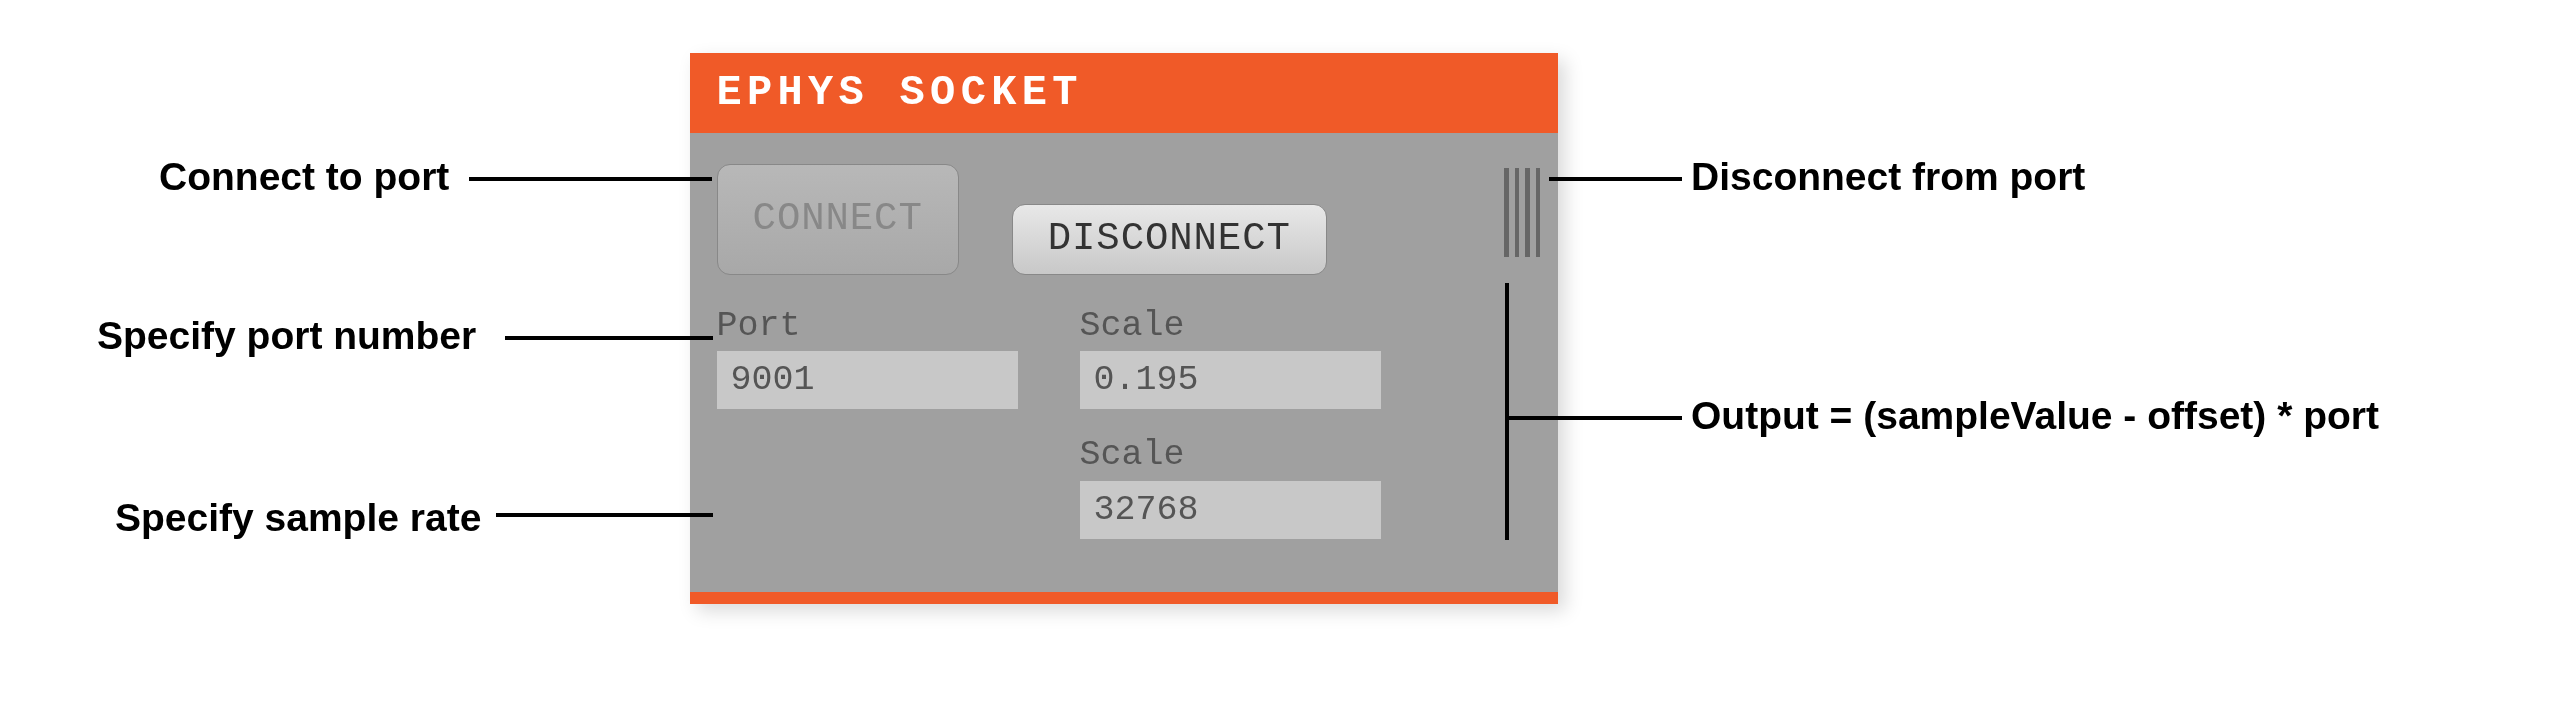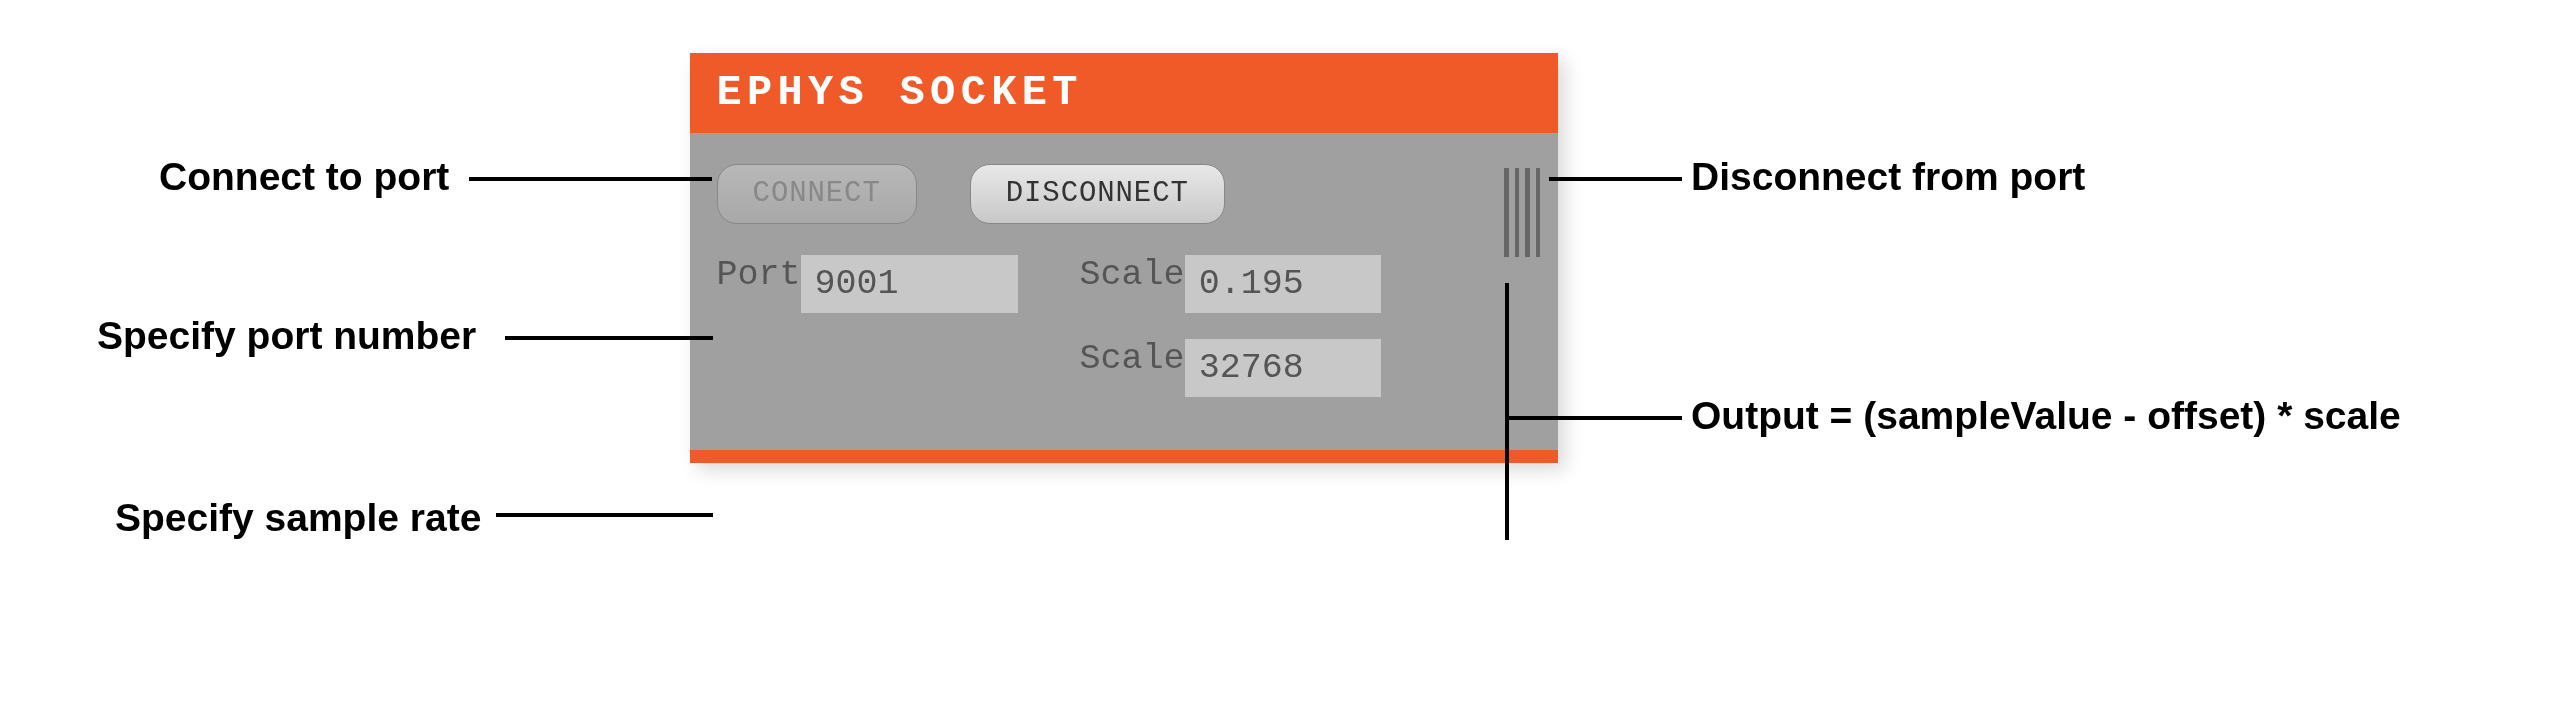--- a/index.html
+++ b/index.html
@@ -40,45 +40,46 @@
       padding: 31px 26.6px 26.6px 26.6px;
       position: relative;
     }
     .btn-row {
       display: flex;
       gap: 53px;
       margin-bottom: 31px;
     }
     .btn {
       font-family: "Courier New", monospace;
-      font-size: 29px;
+      font-size: 39px;
       font-weight: 500;
       padding: 12.4px 35px;
-      border-radius: 20px;
+      border-radius: 13px;
       border: 0.9px solid #888;
       cursor: pointer;
       letter-spacing: 0.9px;
     }
     .btn-disabled {
       background: linear-gradient(#b8b8b8, #a8a8a8);
       color: #888;
       cursor: default;
     }
     .btn-enabled {
       background: linear-gradient(#e8e8e8, #c8c8c8);
       color: #333;
+      margin-top: 40px;
     }
     .fields-row {
       display: flex;
       gap: 62px;
       margin-bottom: 26.6px;
     }
     .field {
       display: flex;
-      flex-direction: row;
+      flex-direction: column;
       width: 301px;
     }
     .field-label {
       font-family: "Courier New", monospace;
       font-size: 35px;
       color: #555;
       margin-bottom: 5.3px;
     }
     .field-input {
       font-family: "Courier New", monospace;
@@ -175,18 +176,18 @@
 
   <div class="annotation" style="left:97px; top:314px;">Specify port number</div>
   <div class="line" style="left:505px; top:336px; width:208px;"></div>
 
   <div class="annotation" style="left:115px; top:496px;">Specify sample rate</div>
   <div class="line" style="left:496px; top:513px; width:217px;"></div>
 
   <div class="annotation" style="left:1691px; top:155px;">Disconnect from port</div>
   <div class="line" style="left:1549px; top:177px; width:133px;"></div>
 
-  <div class="annotation" style="left:1691px; top:394px;">Output = (sampleValue - offset) * scale</div>
+  <div class="annotation" style="left:1691px; top:394px;">Output = (sampleValue - offset) * port</div>
   <div class="line" style="left:1505px; top:416px; width:177px;"></div>
   <div class="vline" style="left:1505px; top:283px; height:257px;"></div>
 
 </div>
 
 
 </body></html>

